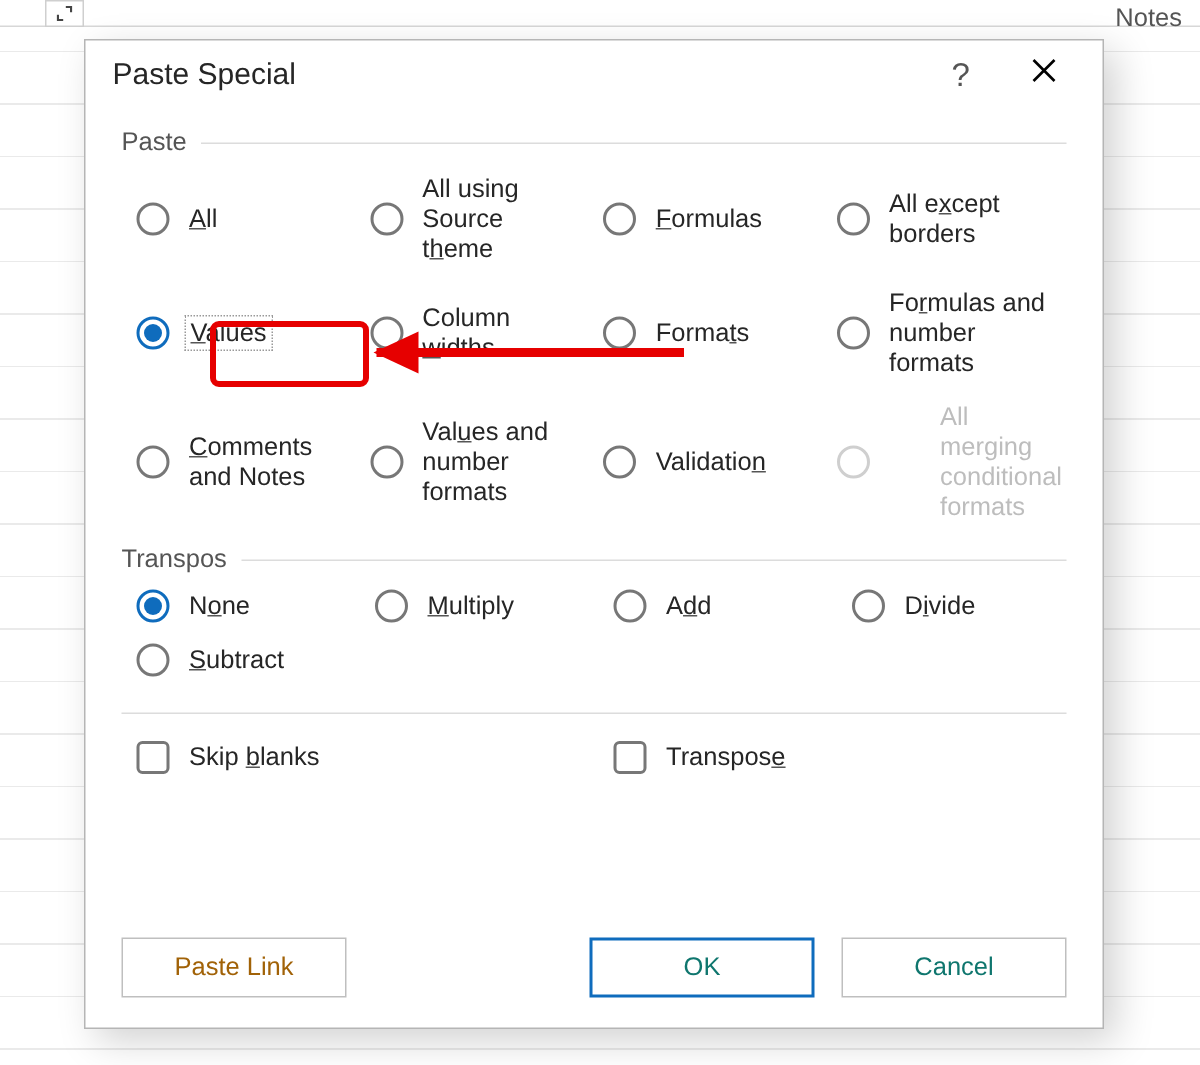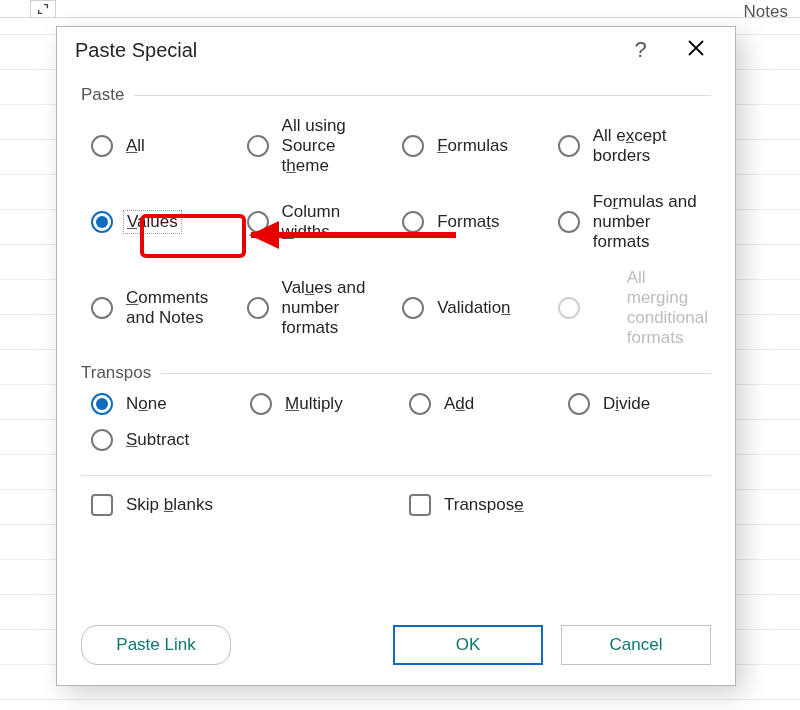--- a/index.html
+++ b/index.html
@@ -98,21 +98,21 @@
     display:flex; gap:18px; align-items:center;
     padding:0 24px 20px 24px;
   }
   .btnbar .fill { flex:1; }
   .btn {
     min-width:150px; height:40px;
     display:flex; align-items:center; justify-content:center;
     border:1px solid #bfbfbf; background:#fff; color:#0f766e;
     font-size:17px;
   }
-  .btn.link { color:#0f766e;border-radius:16px; }
+  .btn.link { color:#a16207; }
   .btn.primary { border:2px solid #0f6cbd; }
   
   .hl-box {
     position:absolute;
     border:4px solid #e60000; border-radius:6px;
     pointer-events:none;
   }
   .arrow {
     position:absolute; pointer-events:none;
   }

